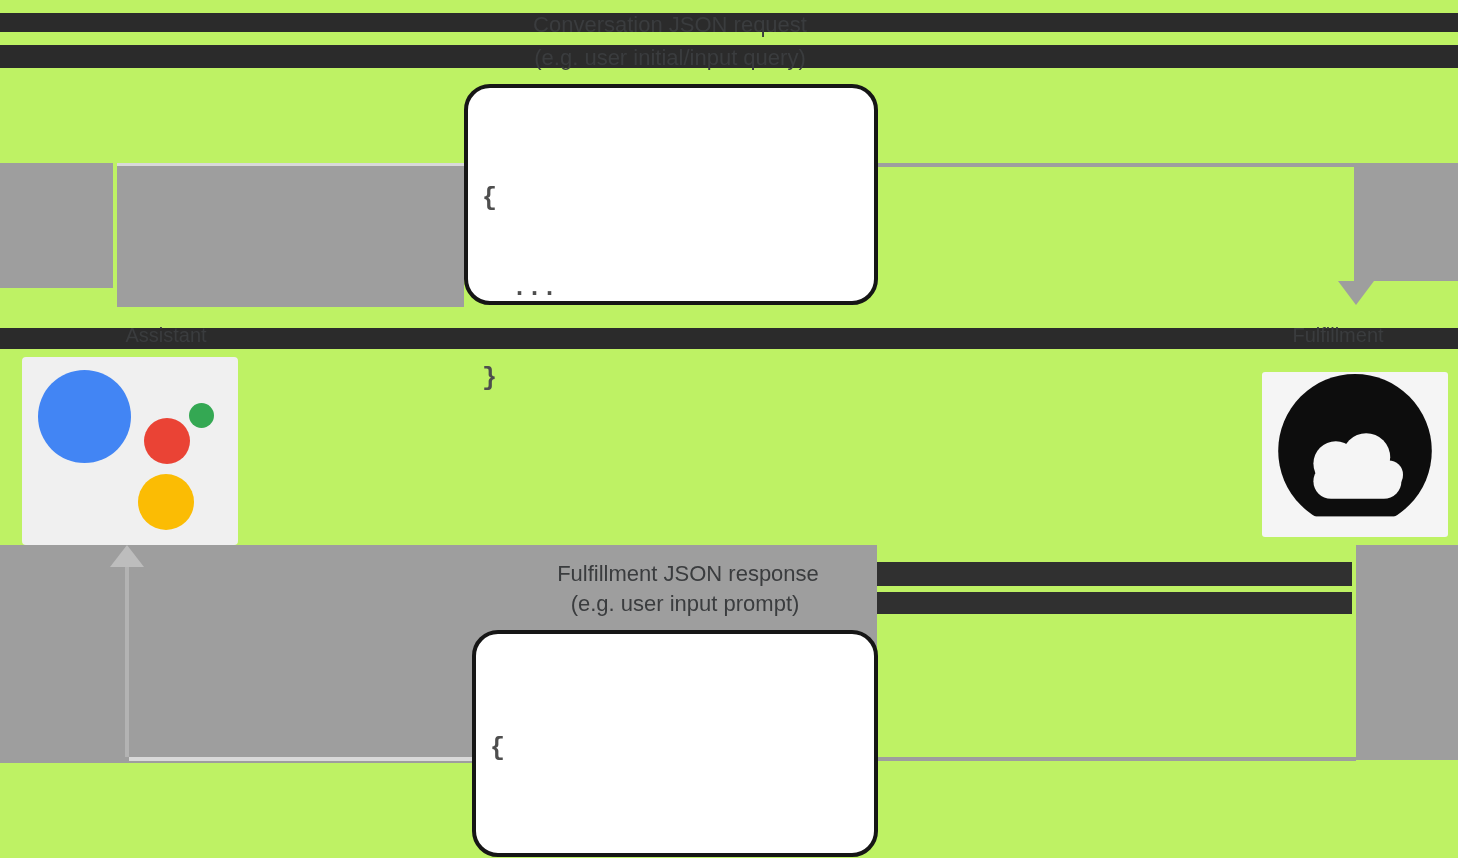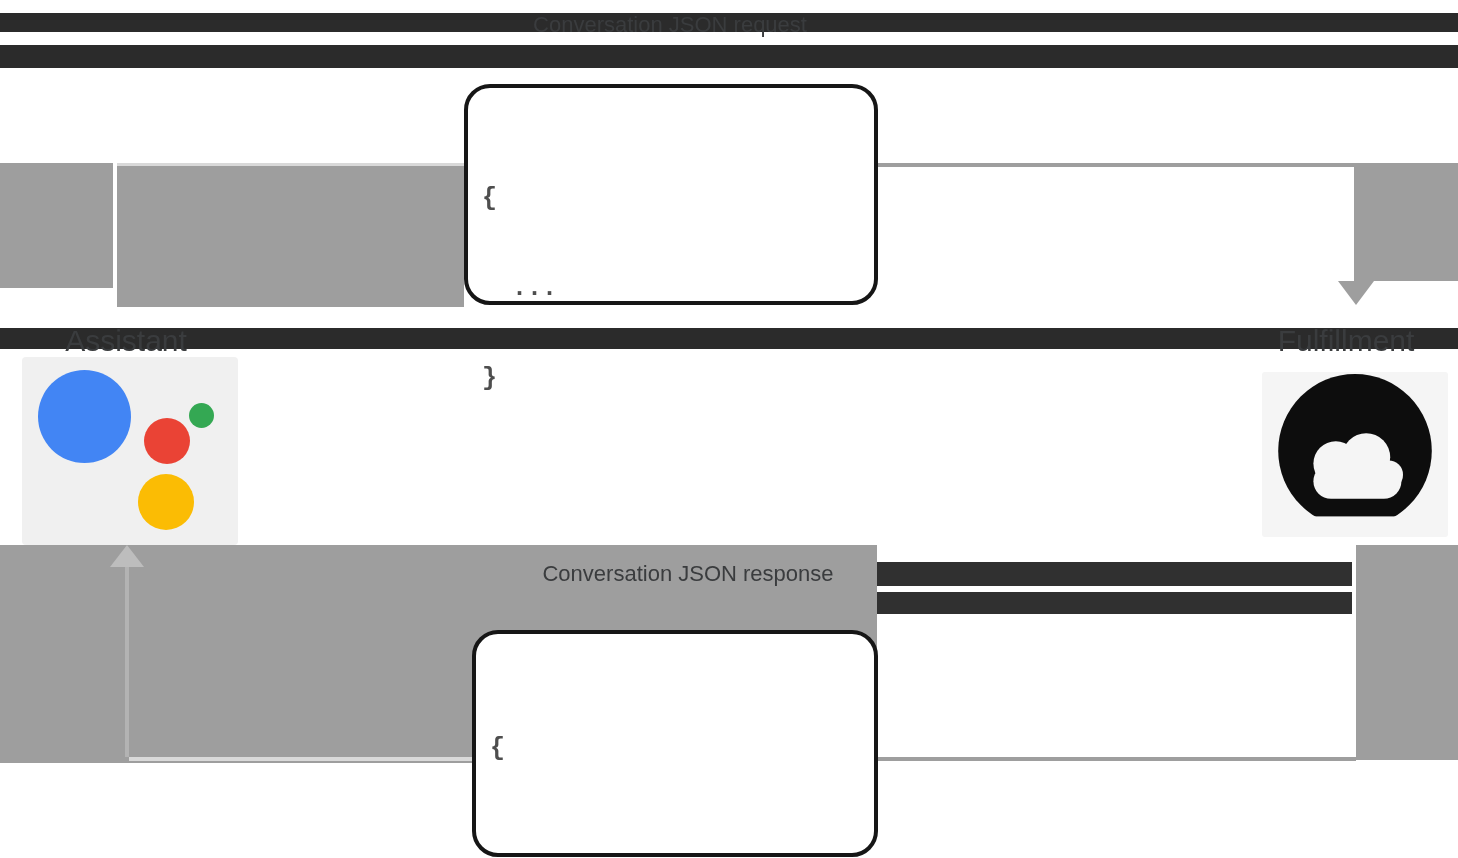--- a/index.html
+++ b/index.html
@@ -1,16 +1,16 @@
 <!DOCTYPE html>
 <html><head>
 <meta charset="utf-8">
 <style>
   html,body{margin:0;padding:0;background:#000;}
-  .canvas{position:relative;width:1458px;height:858px;background:#ffffff;overflow:hidden;
+  .canvas{position:relative;width:1458px;height:858px;background:#bef264;overflow:hidden;
           font-family:"Liberation Sans",sans-serif;}
   .abs{position:absolute;}
 
   
   .artifact{background:#2b2b2b;}
   .artifact.streak{background:#303030;}
 
   
   .gray{background:#9e9e9e;}
 
@@ -23,21 +23,21 @@
   .arrow-down{width:0;height:0;border-left:18px solid transparent;
               border-right:18px solid transparent;border-top:24px solid #9e9e9e;}
   .arrow-up{width:0;height:0;border-left:17px solid transparent;
             border-right:17px solid transparent;border-bottom:22px solid #bdbdbd;}
 
   
   .flow-title{color:#3a3c3e;font-size:22px;line-height:28px;text-align:center;
               transform:translateX(-50%);white-space:nowrap;}
 
   
-  .actor-label{color:#3a3c3e;font-size:30px;transform:translateX(-50%);white-space:nowrap;}
+  .actor-label{color:#3a3c3e;font-size:20px;transform:translateX(-50%);white-space:nowrap;margin-left:40px;}
 
   
   .json-card{background:#fff;border:4px solid #161616;border-radius:26px;box-sizing:border-box;}
   .json-card .code{font-family:"Liberation Mono","DejaVu Sans Mono",monospace;
                    font-weight:bold;color:#4e4e4e;font-size:25px;line-height:30px;
                    white-space:pre;}
   .code-line{padding-left:14px;}
   .code-line.indent{padding-left:44px;}
 
   
@@ -66,42 +66,44 @@
   <div class="abs arrow-down" style="left:1338px;top:281px;"></div>
 
   <div class="abs gray" style="left:0;top:545px;width:877px;height:218px;"></div>
   <div class="abs gray" style="left:1356px;top:545px;width:102px;height:215px;"></div>
   <div class="abs line-light" style="left:129px;top:757px;width:344px;height:4px;"></div>
   <div class="abs line-gray" style="left:877px;top:757px;width:479px;height:4px;"></div>
   <div class="abs line-faint" style="left:125px;top:567px;width:4px;height:190px;"></div>
   <div class="abs arrow-up" style="left:110px;top:545px;"></div>
 
   <div class="abs flow-title" style="left:670px;top:11px;">Conversation JSON request</div>
+  <div class="abs flow-title" style="left:670px;top:44px;">(e.g. user initial/input query)</div>
 
-  <div class="abs flow-title" style="left:688px;top:560px;">Conversation JSON response</div>
+  <div class="abs flow-title" style="left:688px;top:560px;">Fulfillment JSON response</div>
+  <div class="abs flow-title" style="left:685px;top:590px;">(e.g. user input prompt)</div>
 
   <div class="abs json-card" style="left:464px;top:84px;width:414px;height:221px;">
     <div class="code" style="padding-top:36px;">
       <div class="code-line">{</div>
       <div class="code-line indent">...</div>
       <div class="code-line">}</div>
     </div>
   </div>
 
   <div class="abs json-card" style="left:472px;top:630px;width:406px;height:227px;">
     <div class="code" style="padding-top:40px;">
       <div class="code-line">{</div>
       
       
       
     </div>
   </div>
 
   <div class="abs actor-label" style="left:126px;top:324px;">Assistant</div>
-  <div class="abs actor-label" style="left:1346px;top:324px;">Fulfillment</div>
+  <div class="abs actor-label" style="left:1298px;top:324px;">Fulfillment</div>
 
   <div class="abs assistant-tile" style="left:22px;top:357px;width:216px;height:188px;">
     <div>
       <div class="dot" style="left:16px;top:13px;width:93px;height:93px;background:#4285f4;"></div>
       <div class="dot" style="left:167px;top:46px;width:25px;height:25px;background:#34a853;"></div>
       <div class="dot" style="left:122px;top:61px;width:46px;height:46px;background:#ea4335;"></div>
       <div class="dot" style="left:116px;top:117px;width:56px;height:56px;background:#fbbc04;"></div>
     </div>
   </div>
 

